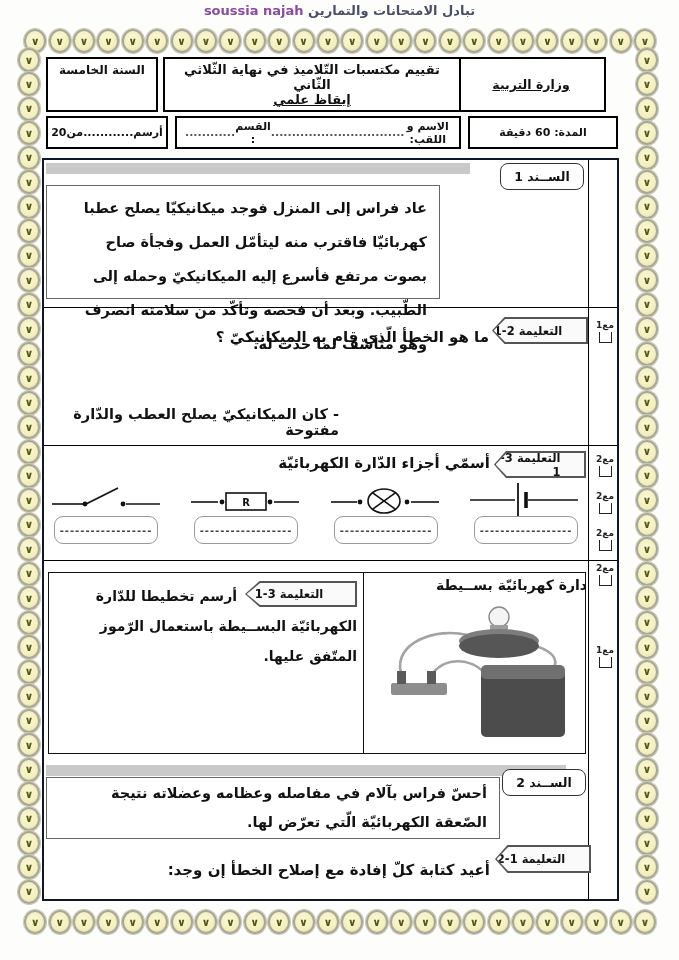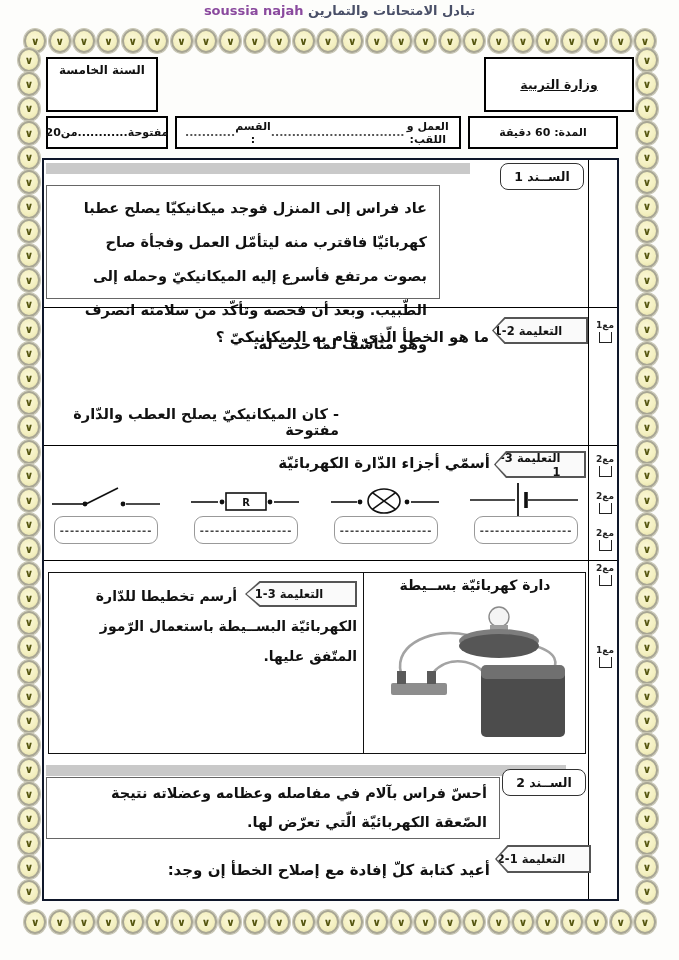--- a/index.html
+++ b/index.html
@@ -198,37 +198,41 @@
       <span class="bead">∨</span>
       <span class="bead">∨</span>
       <span class="bead">∨</span>
       <span class="bead">∨</span>
       <span class="bead">∨</span>
       <span class="bead">∨</span>
       <span class="bead">∨</span>
       <span class="bead">∨</span>
     </div>
 
-  <div class="cell" style="left:484px; top:57px; width:150px; height:55px; font-size:12.5px;text-decoration:underline;">
+  <div class="cell" style="left:456px; top:57px; width:150px; height:55px; font-size:12.5px;text-decoration:underline;">
     <span>وزارة التربية</span>
+  </div>
+  <div class="cell" style="left:163px; top:57px; width:298px; height:55px; flex-direction:column; font-size:13px;">
+    <span>تقييم مكتسبات التّلاميذ في نهاية الثّلاثي الثّاني</span>
+    <span style="text-decoration:underline;">إيقاظ علمي</span>
   </div>
   <div class="cell" style="left:46px; top:57px; width:112px; height:55px; font-size:12px; align-items:flex-start; padding-top:4px;">
     <span>السنة الخامسة</span>
   </div>
   <div class="cell small" style="left:468px; top:116px; width:150px; height:33px;">
     <span>المدة: 60 دقيقة</span>
   </div>
   <div class="cell small" style="left:175px; top:116px; width:286px; height:33px; justify-content:flex-start; padding:0 8px;">
-    <span>العمل و اللقب:</span>
+    <span>الاسم و اللقب:</span>
     <span style="color:#555;">................................</span>
     <span>القسم :</span>
     <span style="color:#555;">............</span>
   </div>
   <div class="cell small" style="left:46px; top:116px; width:122px; height:33px;">
-    <span>مفتوحة............من20</span>
+    <span>أرسم............من20</span>
   </div>
 
   <div class="frame">
 
     <div class="mdiv"></div>
 
     <div class="gstrip" style="left:2px; top:3px; width:424px;"></div>
     <div class="stag" style="left:456px; top:3px; width:84px; height:27px;">
       <span>الســند 1</span>
     </div>
@@ -309,21 +313,21 @@
       <div class="ansbox">
           <span>------------------</span>
         </div>
     </div>
 
     <div class="hl" style="top:400px;"></div>
 
     <div style="left:4px; top:412px; width:538px; height:182px; border:1.5px solid #111; background:#fff;">
       <div style="position:absolute; left:314px; top:0; height:100%; border-left:1.5px solid #111;"></div>
 
-      <div style="position:absolute; left:314px; top:4px; width:224px; text-align:center; font-size:14px;">دارة كهربائيّة بســيطة</div>
+      <div style="position:absolute; left:314px; top:4px; width:224px; font-size:14px;">دارة كهربائيّة بســيطة</div>
       <svg style="position:absolute; left:332px; top:30px;" width="192" height="146" viewBox="0 0 192 146">
         <path d="M20 70 C 12 40, 55 24, 86 32" stroke="#a3a3a3" stroke-width="2.6" fill="none"></path>
         <path d="M52 70 C 66 52, 96 56, 106 74" stroke="#a3a3a3" stroke-width="2.6" fill="none"></path>
         <path d="M150 42 C 176 48, 180 60, 168 74" stroke="#a3a3a3" stroke-width="2.6" fill="none"></path>
         <rect x="100" y="68" width="84" height="66" rx="5" fill="#4c4c4c"></rect>
         <rect x="100" y="62" width="84" height="14" rx="5" fill="#707070"></rect>
         <rect x="10" y="80" width="56" height="12" rx="2" fill="#8d8d8d"></rect>
         <rect x="16" y="68" width="9" height="13" fill="#5a5a5a"></rect>
         <rect x="46" y="68" width="9" height="13" fill="#5a5a5a"></rect>
         <circle cx="118" cy="14" r="10" fill="#f4f4f4" stroke="#8a8a8a" stroke-width="1.4"></circle>

